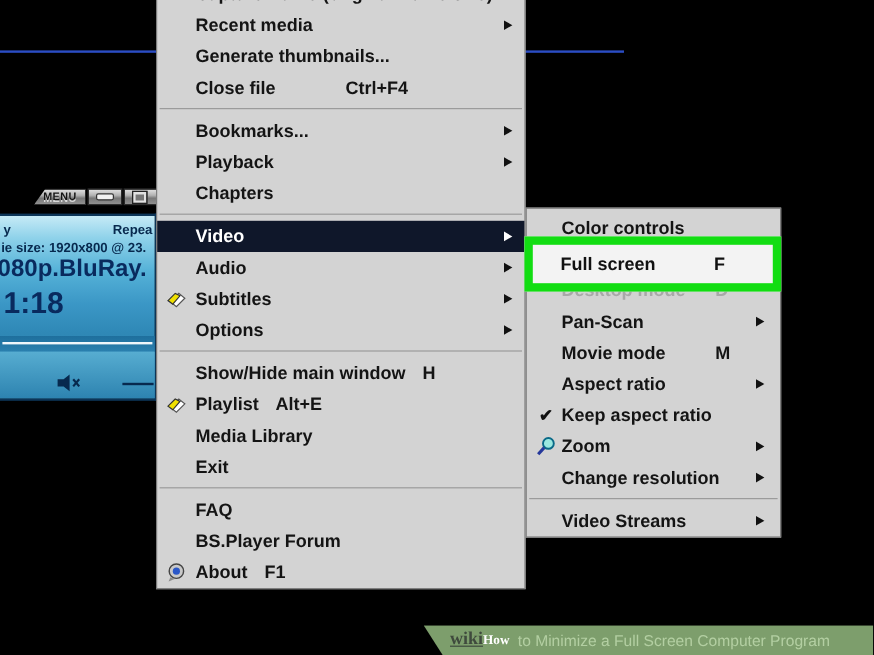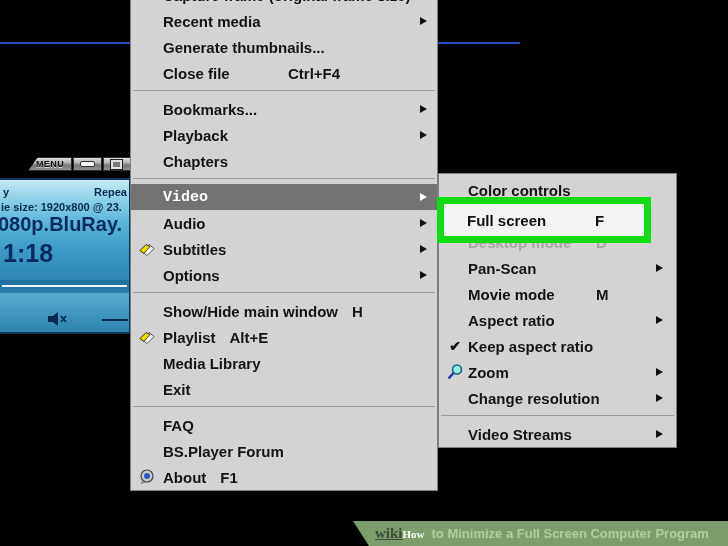--- a/index.html
+++ b/index.html
@@ -32,52 +32,52 @@
           background:linear-gradient(180deg,#1e6f9d,#2a80af);}
   #p-seekline{position:absolute;left:2px;right:2px;top:5px;height:2px;background:#eef6fb;}
   #p-volarea{position:absolute;left:0;top:113px;width:100%;height:39px;
              background:linear-gradient(180deg,#57add1,#2d83b0);}
   #p-speaker{position:absolute;left:46px;top:131px;}
   #p-volline{position:absolute;left:102px;top:139px;width:26px;height:2px;background:#07294e;}
 
   
   .menu{position:absolute;background:#d3d3d3;border:1px solid #7e7e7e;box-sizing:border-box;z-index:2;}
   #main-menu{left:130px;top:-19px;width:308px;height:510px;}
-  #video-submenu{left:438px;top:173px;width:239px;height:275px;padding-top:3px;}
+  #video-submenu{left:438px;top:173px;width:213px;height:275px;padding-top:3px;}
   .mi{position:relative;height:26px;display:flex;align-items:center;color:#141414;
       font-size:15px;font-weight:700;white-space:nowrap;}
   #main-menu .mi{padding-left:32px;}
   #video-submenu .mi{padding-left:29px;}
   .mi .icon{position:absolute;left:5px;top:50%;transform:translateY(-50%);width:22px;
             display:flex;justify-content:center;align-items:center;}
   .mi .sc-col{position:absolute;left:157px;}
   .mi .sc-inline{margin-left:14px;}
   .mi .arrow{position:absolute;right:10px;top:50%;transform:translateY(-50%);
              width:0;height:0;border-left:7px solid #111;
              border-top:4.5px solid transparent;border-bottom:4.5px solid transparent;}
   #video-submenu .mi .arrow{right:13px;}
-  .mi.hl{background:#737373;color:#fff;font-family:Liberation Mono, monospace;}
+  .mi.hl{background:#0f172a;color:#fff;}
   .mi.hl .arrow{border-left-color:#fff;}
   .mi.dis{color:#a8a8a8;}
   .sep{height:1px;background:#9b9b9b;margin:4px 2px 5px 2px;}
   .check{font-size:14px;color:#111;line-height:1;}
 
   
   #green-box{position:absolute;left:437px;top:197px;width:214px;height:46px;box-sizing:border-box;
              border:7px solid #12dd12;background:#f3f3f3;z-index:5;display:flex;align-items:center;
              padding-left:23px;font-size:15px;font-weight:700;color:#111;}
   #green-box .sc{position:absolute;left:151px;}
 
   
   #watermark{position:absolute;left:353px;top:521px;width:375px;height:25px;background:#7d9e6c;
              clip-path:polygon(0 0,100% 0,100% 100%,16px 100%);
              display:flex;align-items:center;padding-left:22px;box-sizing:border-box;z-index:3;white-space:nowrap;}
   .wm-wiki{font-family:"Liberation Serif",serif;font-weight:700;font-size:15px;color:#3f4a3d;text-decoration:underline;}
   .wm-how{font-family:"Liberation Serif",serif;font-weight:700;font-size:11px;color:#ffffff;}
-  .wm-tag{font-size:13px;font-weight:700;color:#b3cfa2;margin-left:7px;}
+  .wm-tag{font-size:13px;font-weight:400;color:#b3cfa2;margin-left:7px;}
 </style>
 </head>
 <body>
 
 <div class="canvas">
 
   <div id="blueline"></div>
 
   <div id="titlebar">
     <div class="tseg tab">MENU</div>

